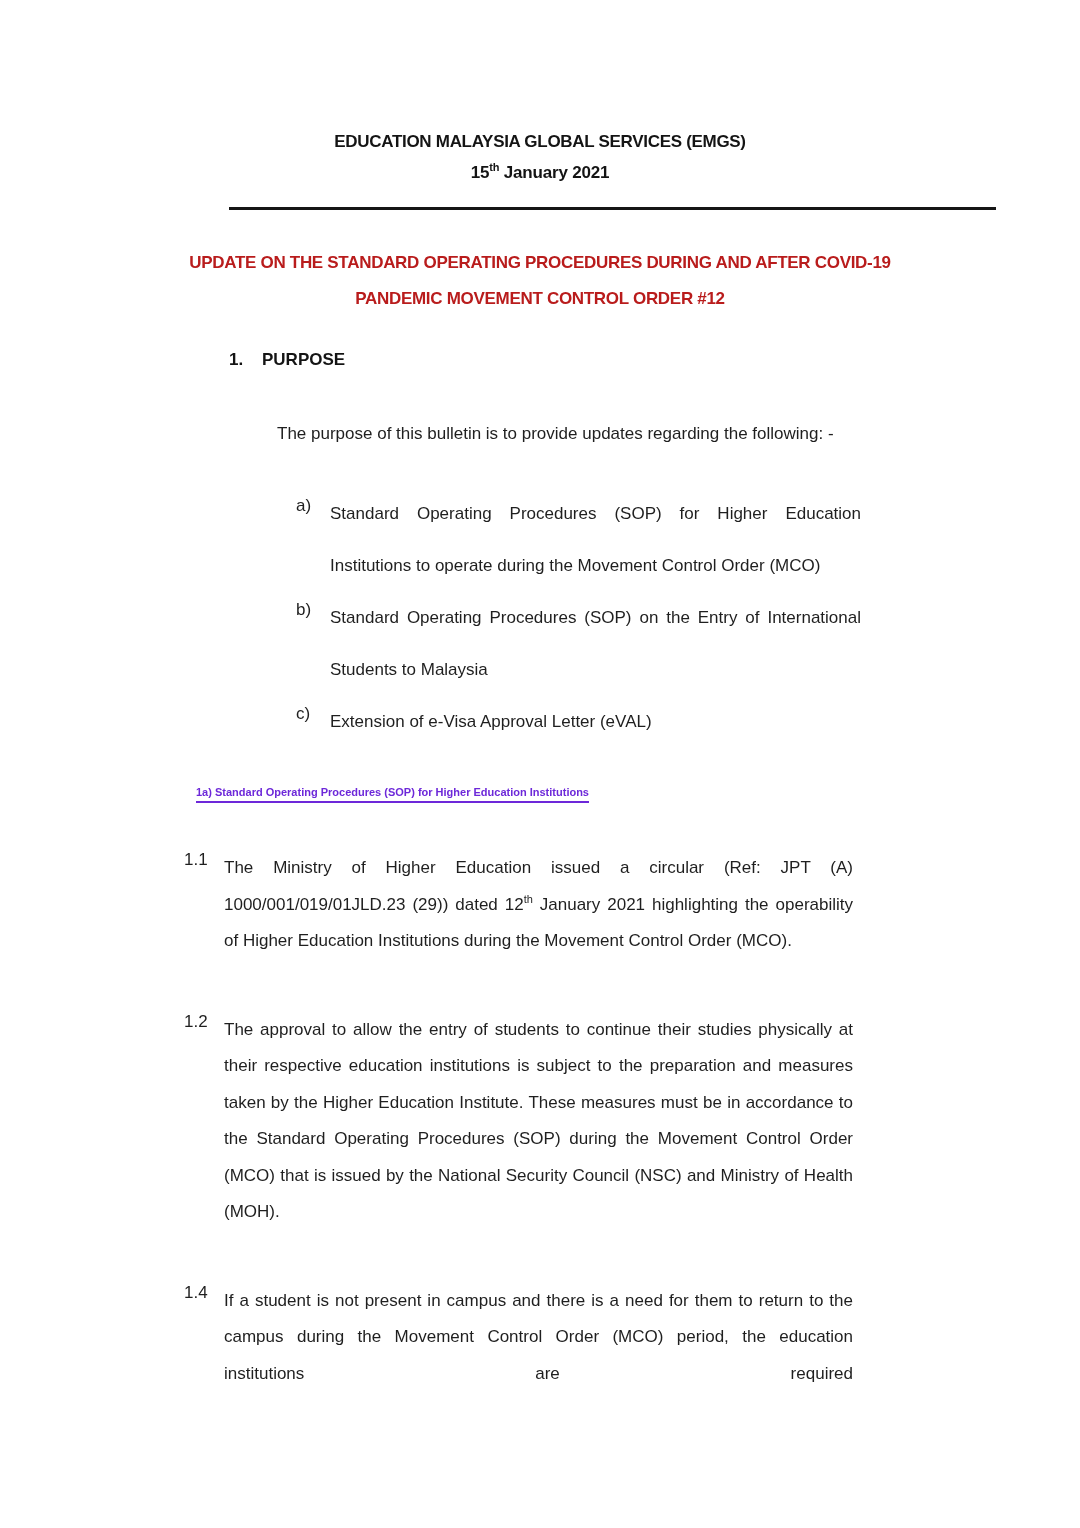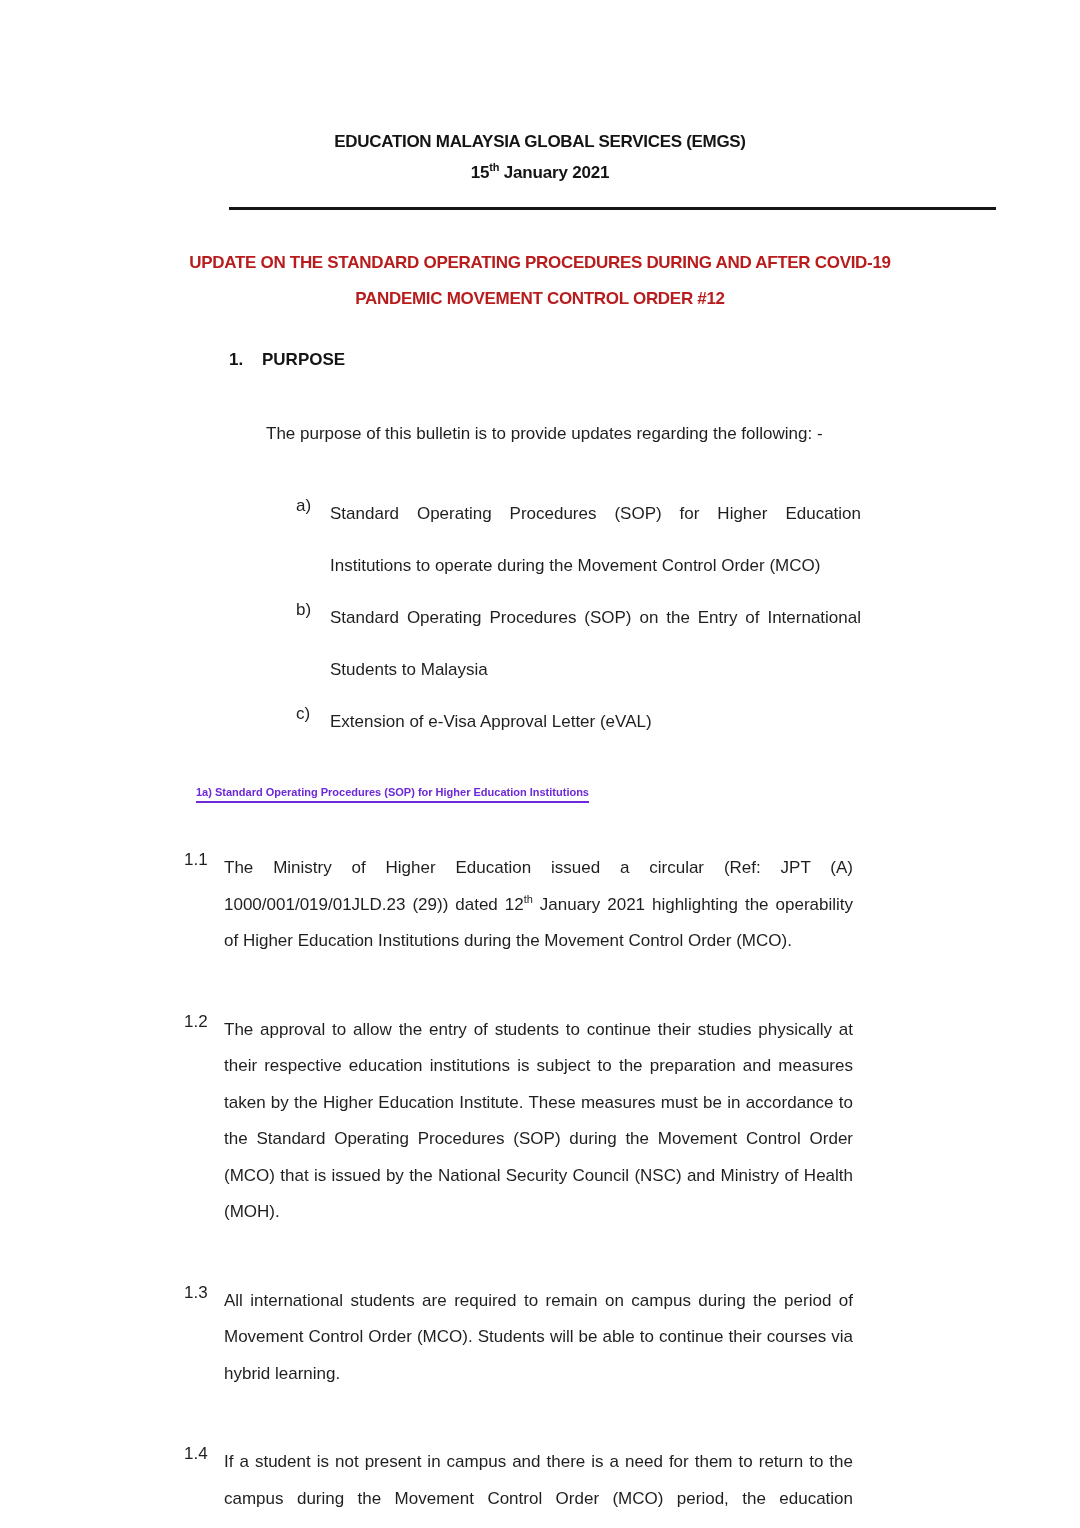--- a/index.html
+++ b/index.html
@@ -65,21 +65,21 @@
     font-weight: 700;
     color: #141414;
     font-size: 17px;
     line-height: 22px;
   }
   .sec-num {
     width: 33px;
     flex: none;
   }
   .intro {
-    margin: 4px;
+    margin: 15px;
     padding-left: 178px;
     padding-right: 110px;
     margin-top: 52px;
     line-height: 22px;
   }
   
   .list {
     margin-top: 43px;
   }
   .list-item {
@@ -184,24 +184,20 @@
     <div class="clause">
       <span class="clause-num">1.1</span>
       <p class="clause-body"><span>The Ministry of Higher Education issued a circular (Ref: JPT (A) 1000/001/019/01JLD.23 (29)) dated 12</span><span class="sup">th</span><span> January 2021 highlighting the operability of Higher Education Institutions during the Movement Control Order (MCO).</span></p>
     </div>
 
     <div class="clause">
       <span class="clause-num">1.2</span>
       <p class="clause-body">The approval to allow the entry of students to continue their studies physically at their respective education institutions is subject to the preparation and measures taken by the Higher Education Institute. These measures must be in accordance to the Standard Operating Procedures (SOP) during the Movement Control Order (MCO) that is issued by the National Security Council (NSC) and Ministry of Health (MOH).</p>
     </div>
 
-    <div class="clause">
-      <span class="clause-num">1.3</span>
-      <p class="clause-body">All international students are required to remain on campus during the period of Movement Control Order (MCO). Students will be able to continue their courses via hybrid learning.</p>
-    </div>
 
     <div class="clause">
       <span class="clause-num">1.4</span>
       <p class="clause-body cont">If a student is not present in campus and there is a need for them to return to the campus during the Movement Control Order (MCO) period, the education institutions are required</p>
     </div>
 
   </div>
 
 </div>
 

